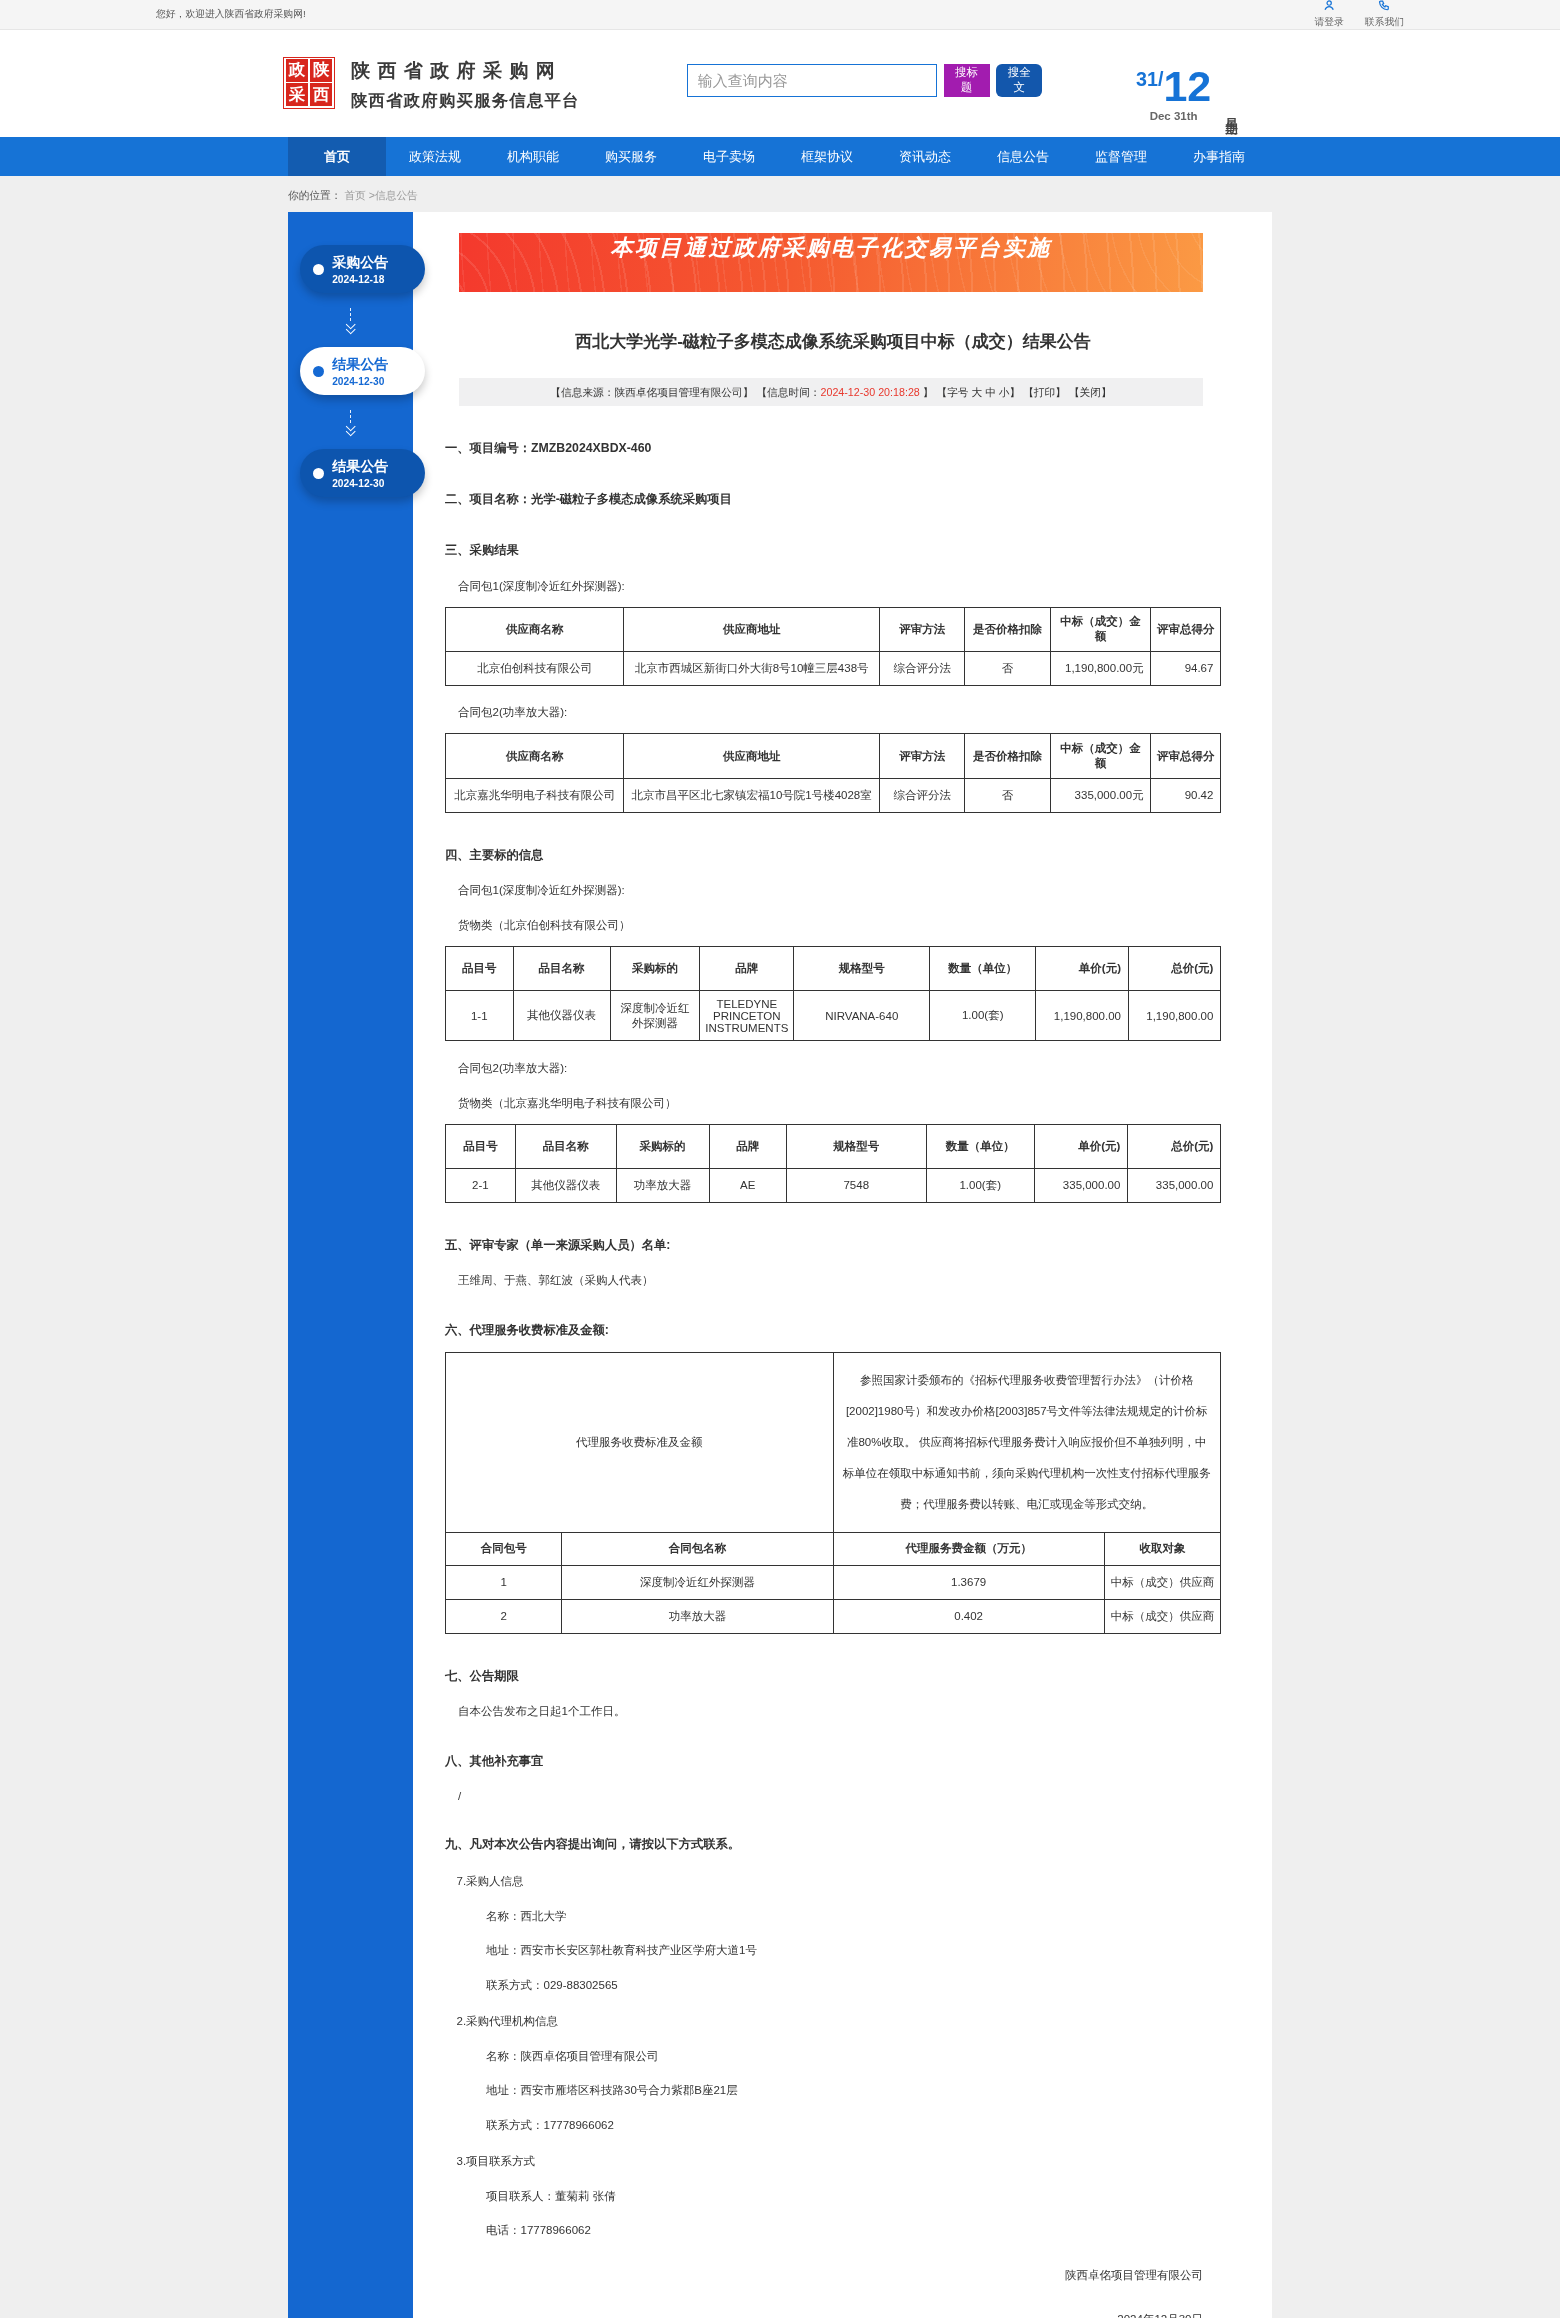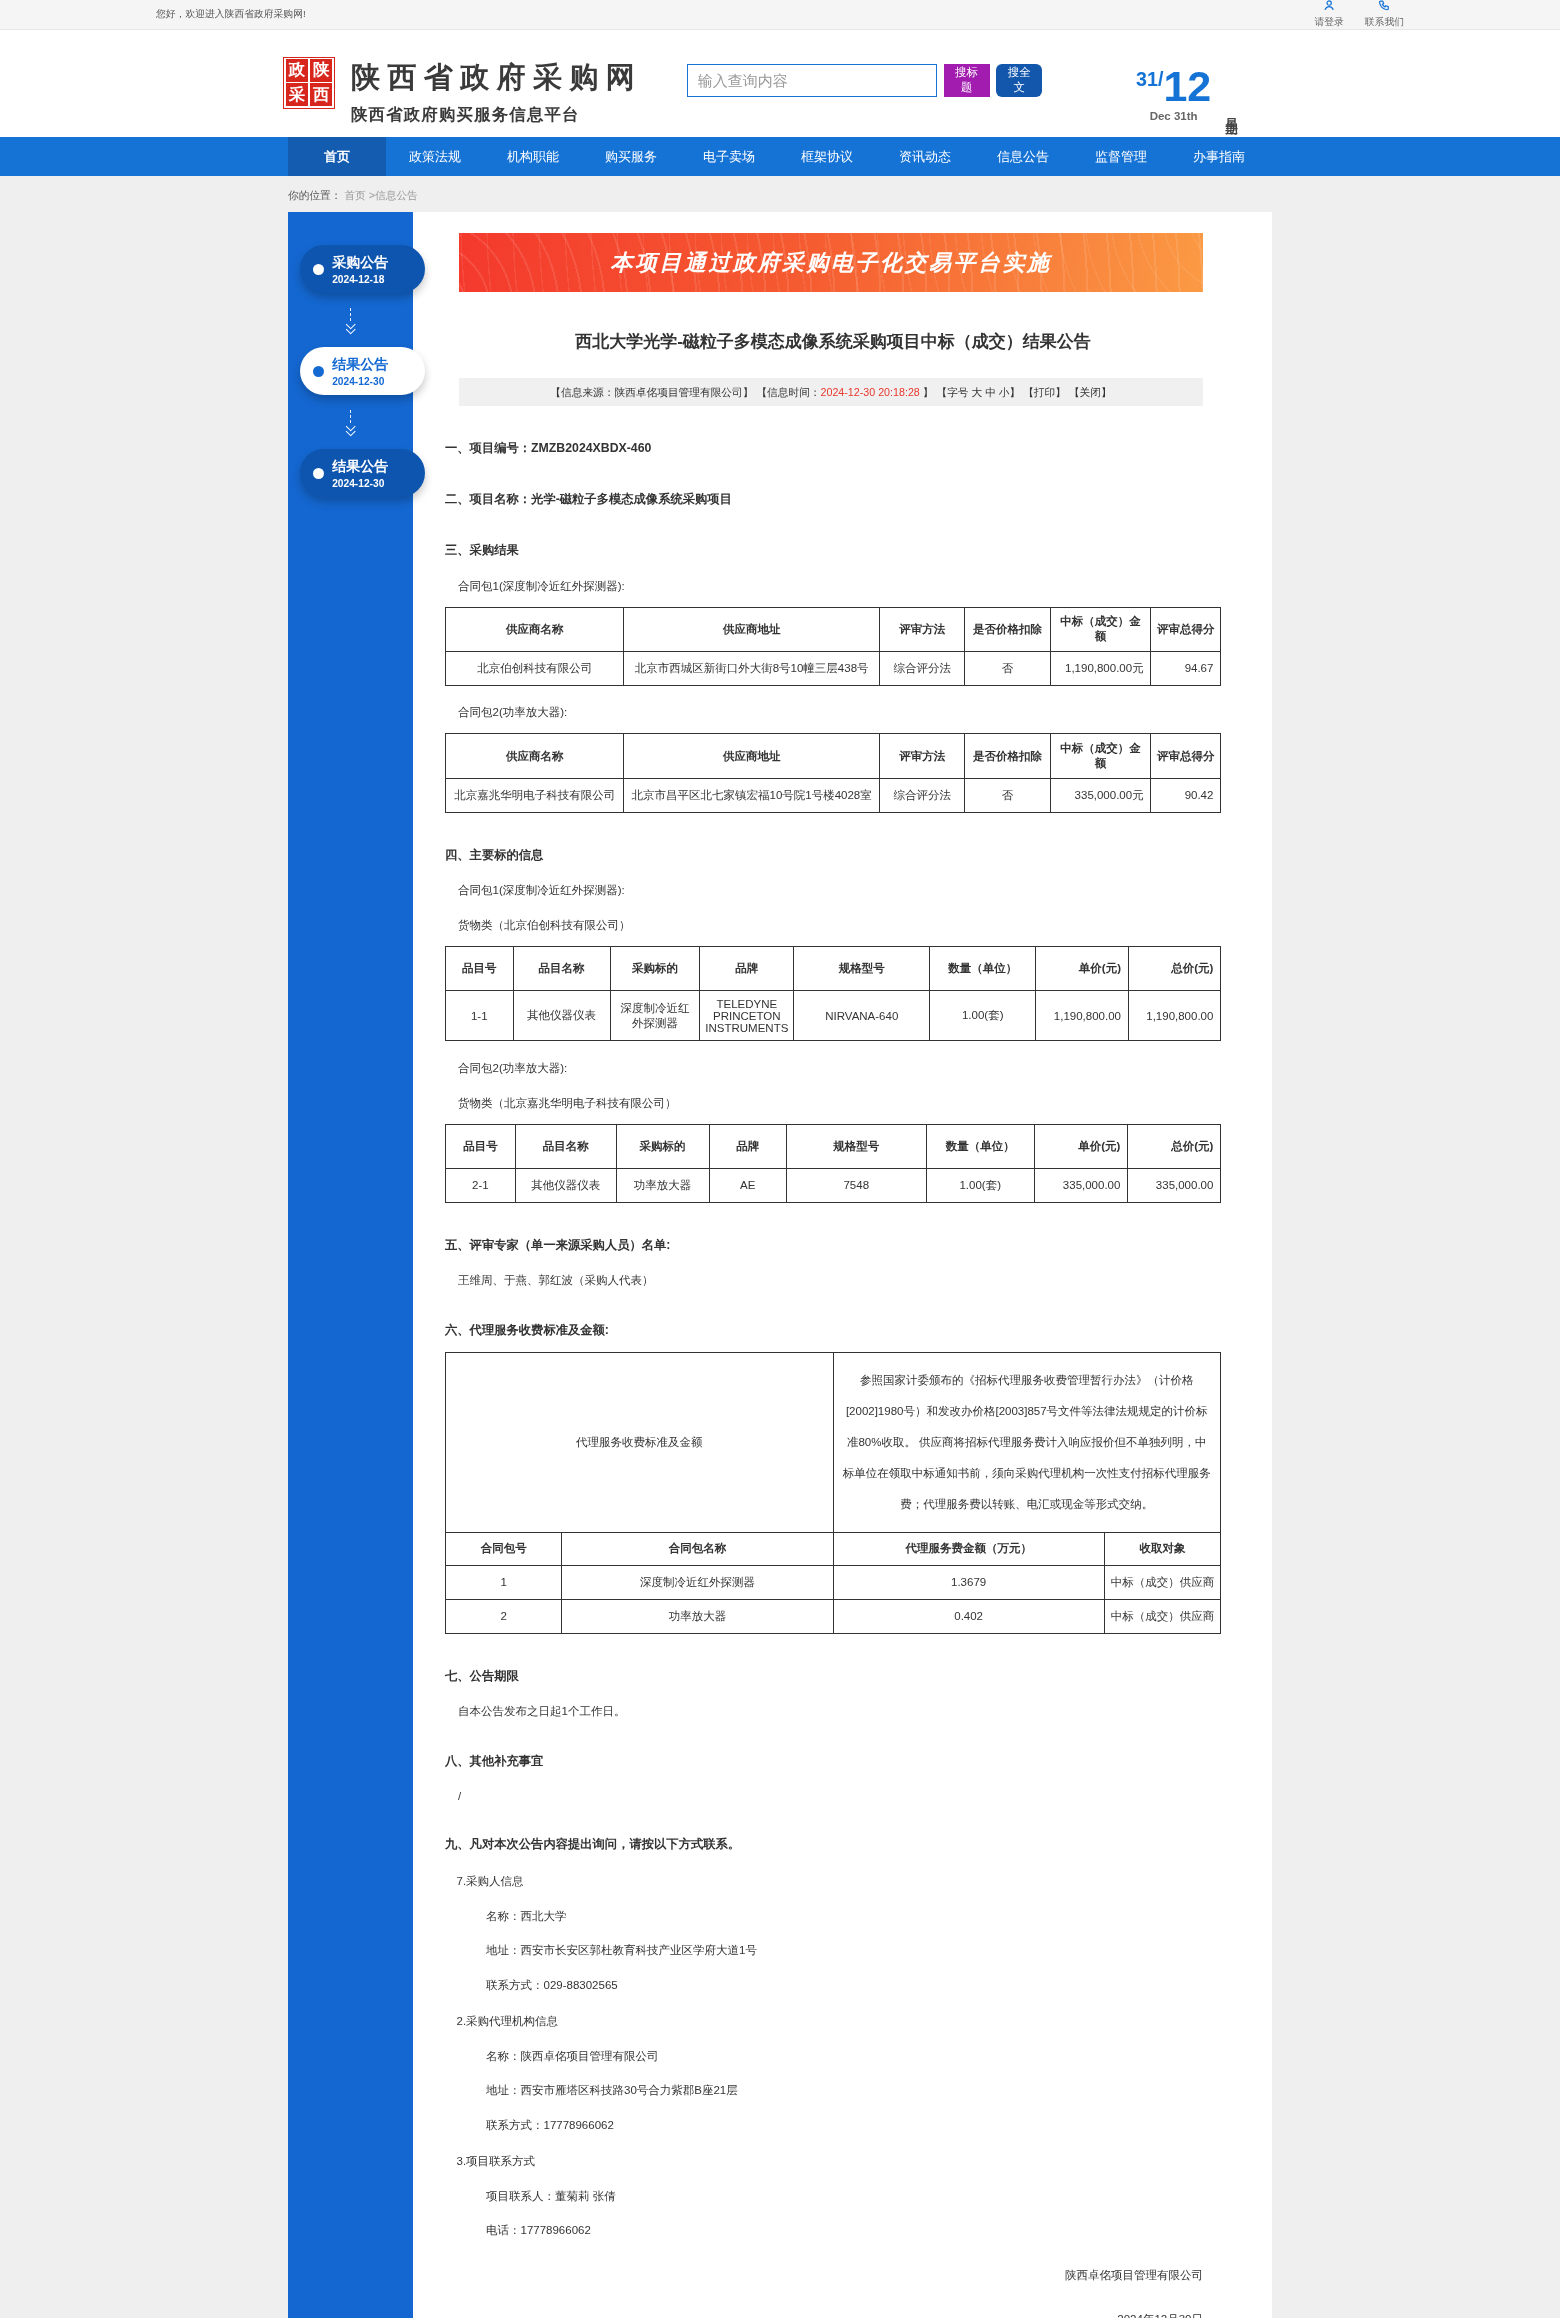--- a/index.html
+++ b/index.html
@@ -29,21 +29,21 @@
     position:absolute; left:283px; top:27px;
     width:52px; height:52px; background:#fff; border:1.6px solid #d8261d;
     display:grid; grid-template-columns:1fr 1fr; grid-template-rows:1fr 1fr; gap:1.6px;
     padding:1.6px;
   }
   .logo span {
     background:#d8261d; color:#fff; display:flex; align-items:center; justify-content:center;
     font-size:16.4px; font-weight:bold; font-family:"Liberation Serif","DejaVu Serif",serif;
   }
   .titles { position:absolute; left:351px; top:28px; }
-  .site-title { font-size:29px; font-weight:bold; color:#3a3a3a; letter-spacing:7.4px; }
+  .site-title { font-size:19px; font-weight:bold; color:#3a3a3a; letter-spacing:7.4px; }
   .site-subtitle { font-size:16.4px; font-weight:bold; color:#3a3a3a; margin-top:6.6px; letter-spacing:1.2px; }
   .search { position:absolute; left:687px; top:34px; display:flex; align-items:center; }
   .search input {
     width:250px; height:33px; border:1.6px solid #1673d6; outline:none;
     padding:0 9.8px; font-size:15px; color:#333;
   }
   .search input::placeholder { color:#999; }
   .btn-search { height:33px; width:46px; border:none; color:#fff; font-size:11.5px; cursor:pointer; }
   .btn-title { background:#a21caf; margin-left:6.6px; }
   .btn-full  { background:#1357ac; margin-left:6.6px;border-radius:6px; }
@@ -89,21 +89,21 @@
   .pill.active .pt .pl, .pill.active .pt .pd { color:#1569d3; }
   .t-arrow { height:54px; display:flex; flex-direction:column; align-items:center; justify-content:center; }
   .t-arrow .dash { width:0; height:13px; border-left:1.6px dashed rgba(255,255,255,.9); margin-bottom:4.1px; }
   .t-arrow .chev { width:7.4px; height:7.4px; border-right:1.6px solid #fff; border-bottom:1.6px solid #fff; transform:rotate(45deg); margin-top:-3.3px; }
 
   
   .content { flex:1; padding:21px 51px 46px 32px; }
   .banner {
     height:59px; margin:0 18px 0 14px; position:relative; overflow:hidden;
     background:linear-gradient(97deg,#f4392d 0%,#f55a30 45%,#fb9a44 100%);
-    display:flex; align-items:center; justify-content:center;
+    display:flex; align-items:flex-start; justify-content:center;
   }
   .banner::before {
     content:""; position:absolute; inset:0;
     background:
       repeating-radial-gradient(circle at -5% 130%, rgba(255,255,255,0) 0 21px, rgba(255,255,255,.10) 21px 23px),
       repeating-radial-gradient(circle at 105% -30%, rgba(255,255,255,0) 0 24.6px, rgba(255,255,255,.08) 24.6px 26px);
   }
   .banner span {
     position:relative; color:#fff; font-size:22px; font-weight:bold; font-style:italic; letter-spacing:2.5px;
   }

